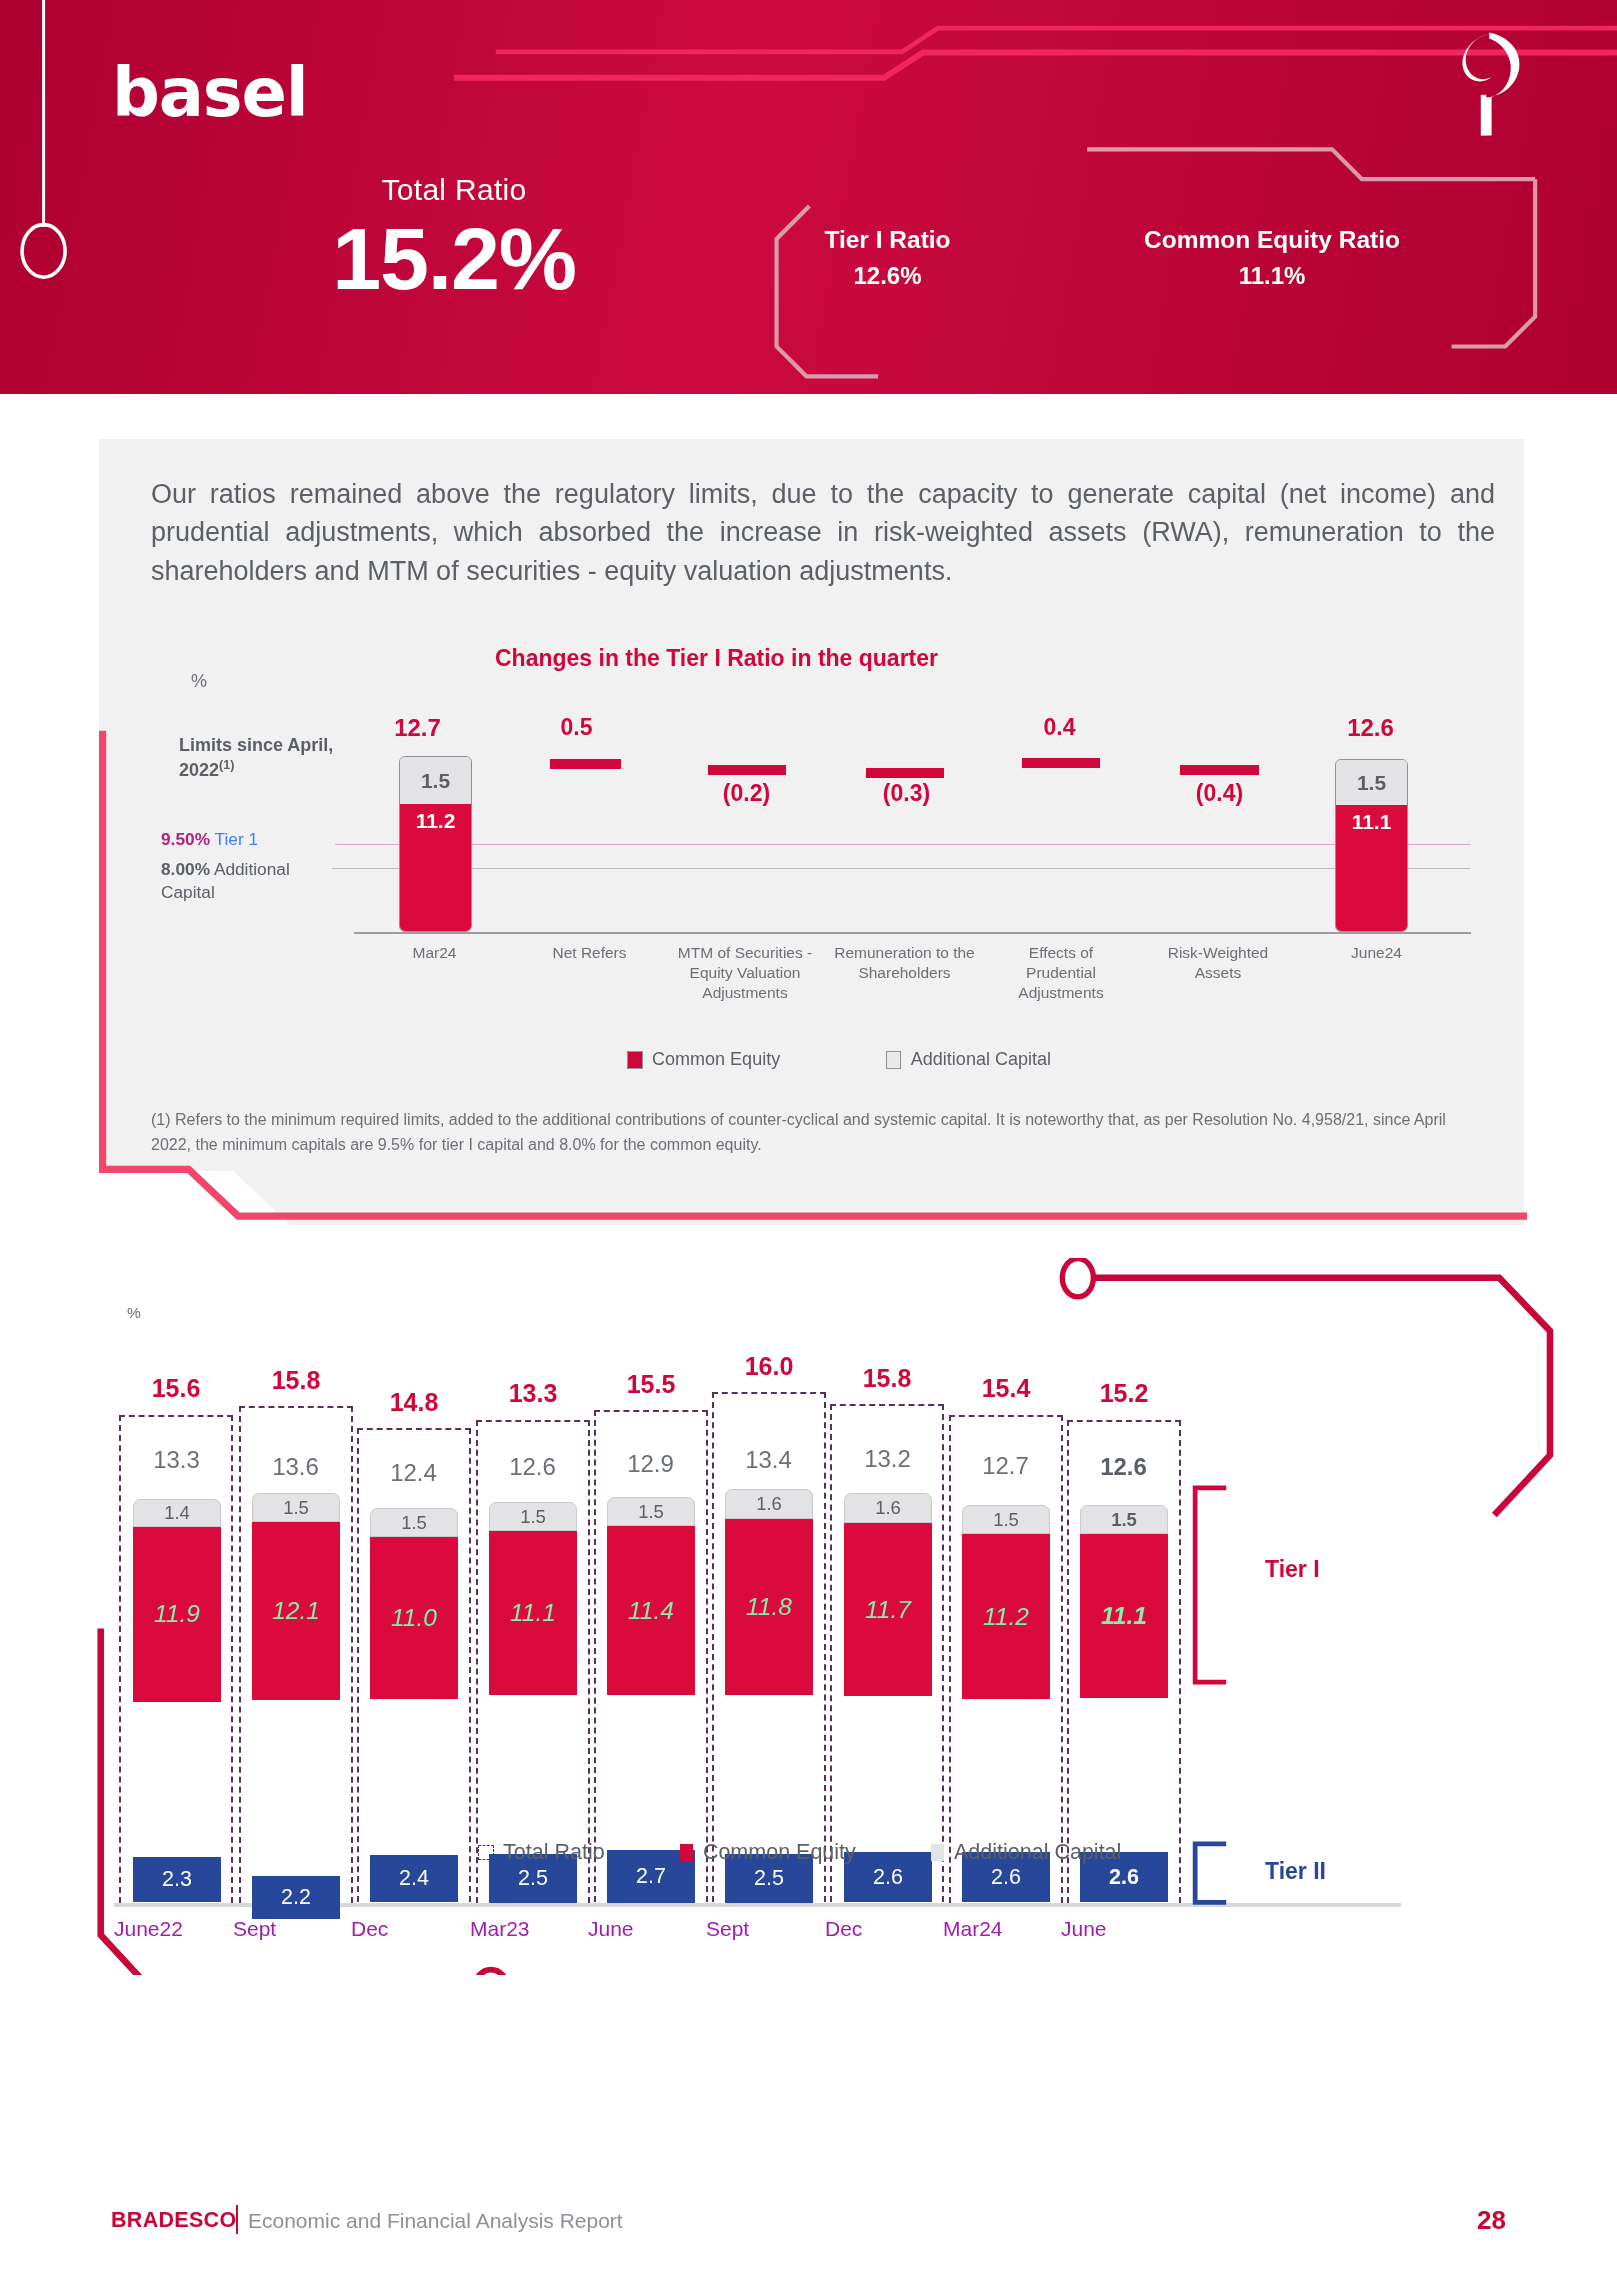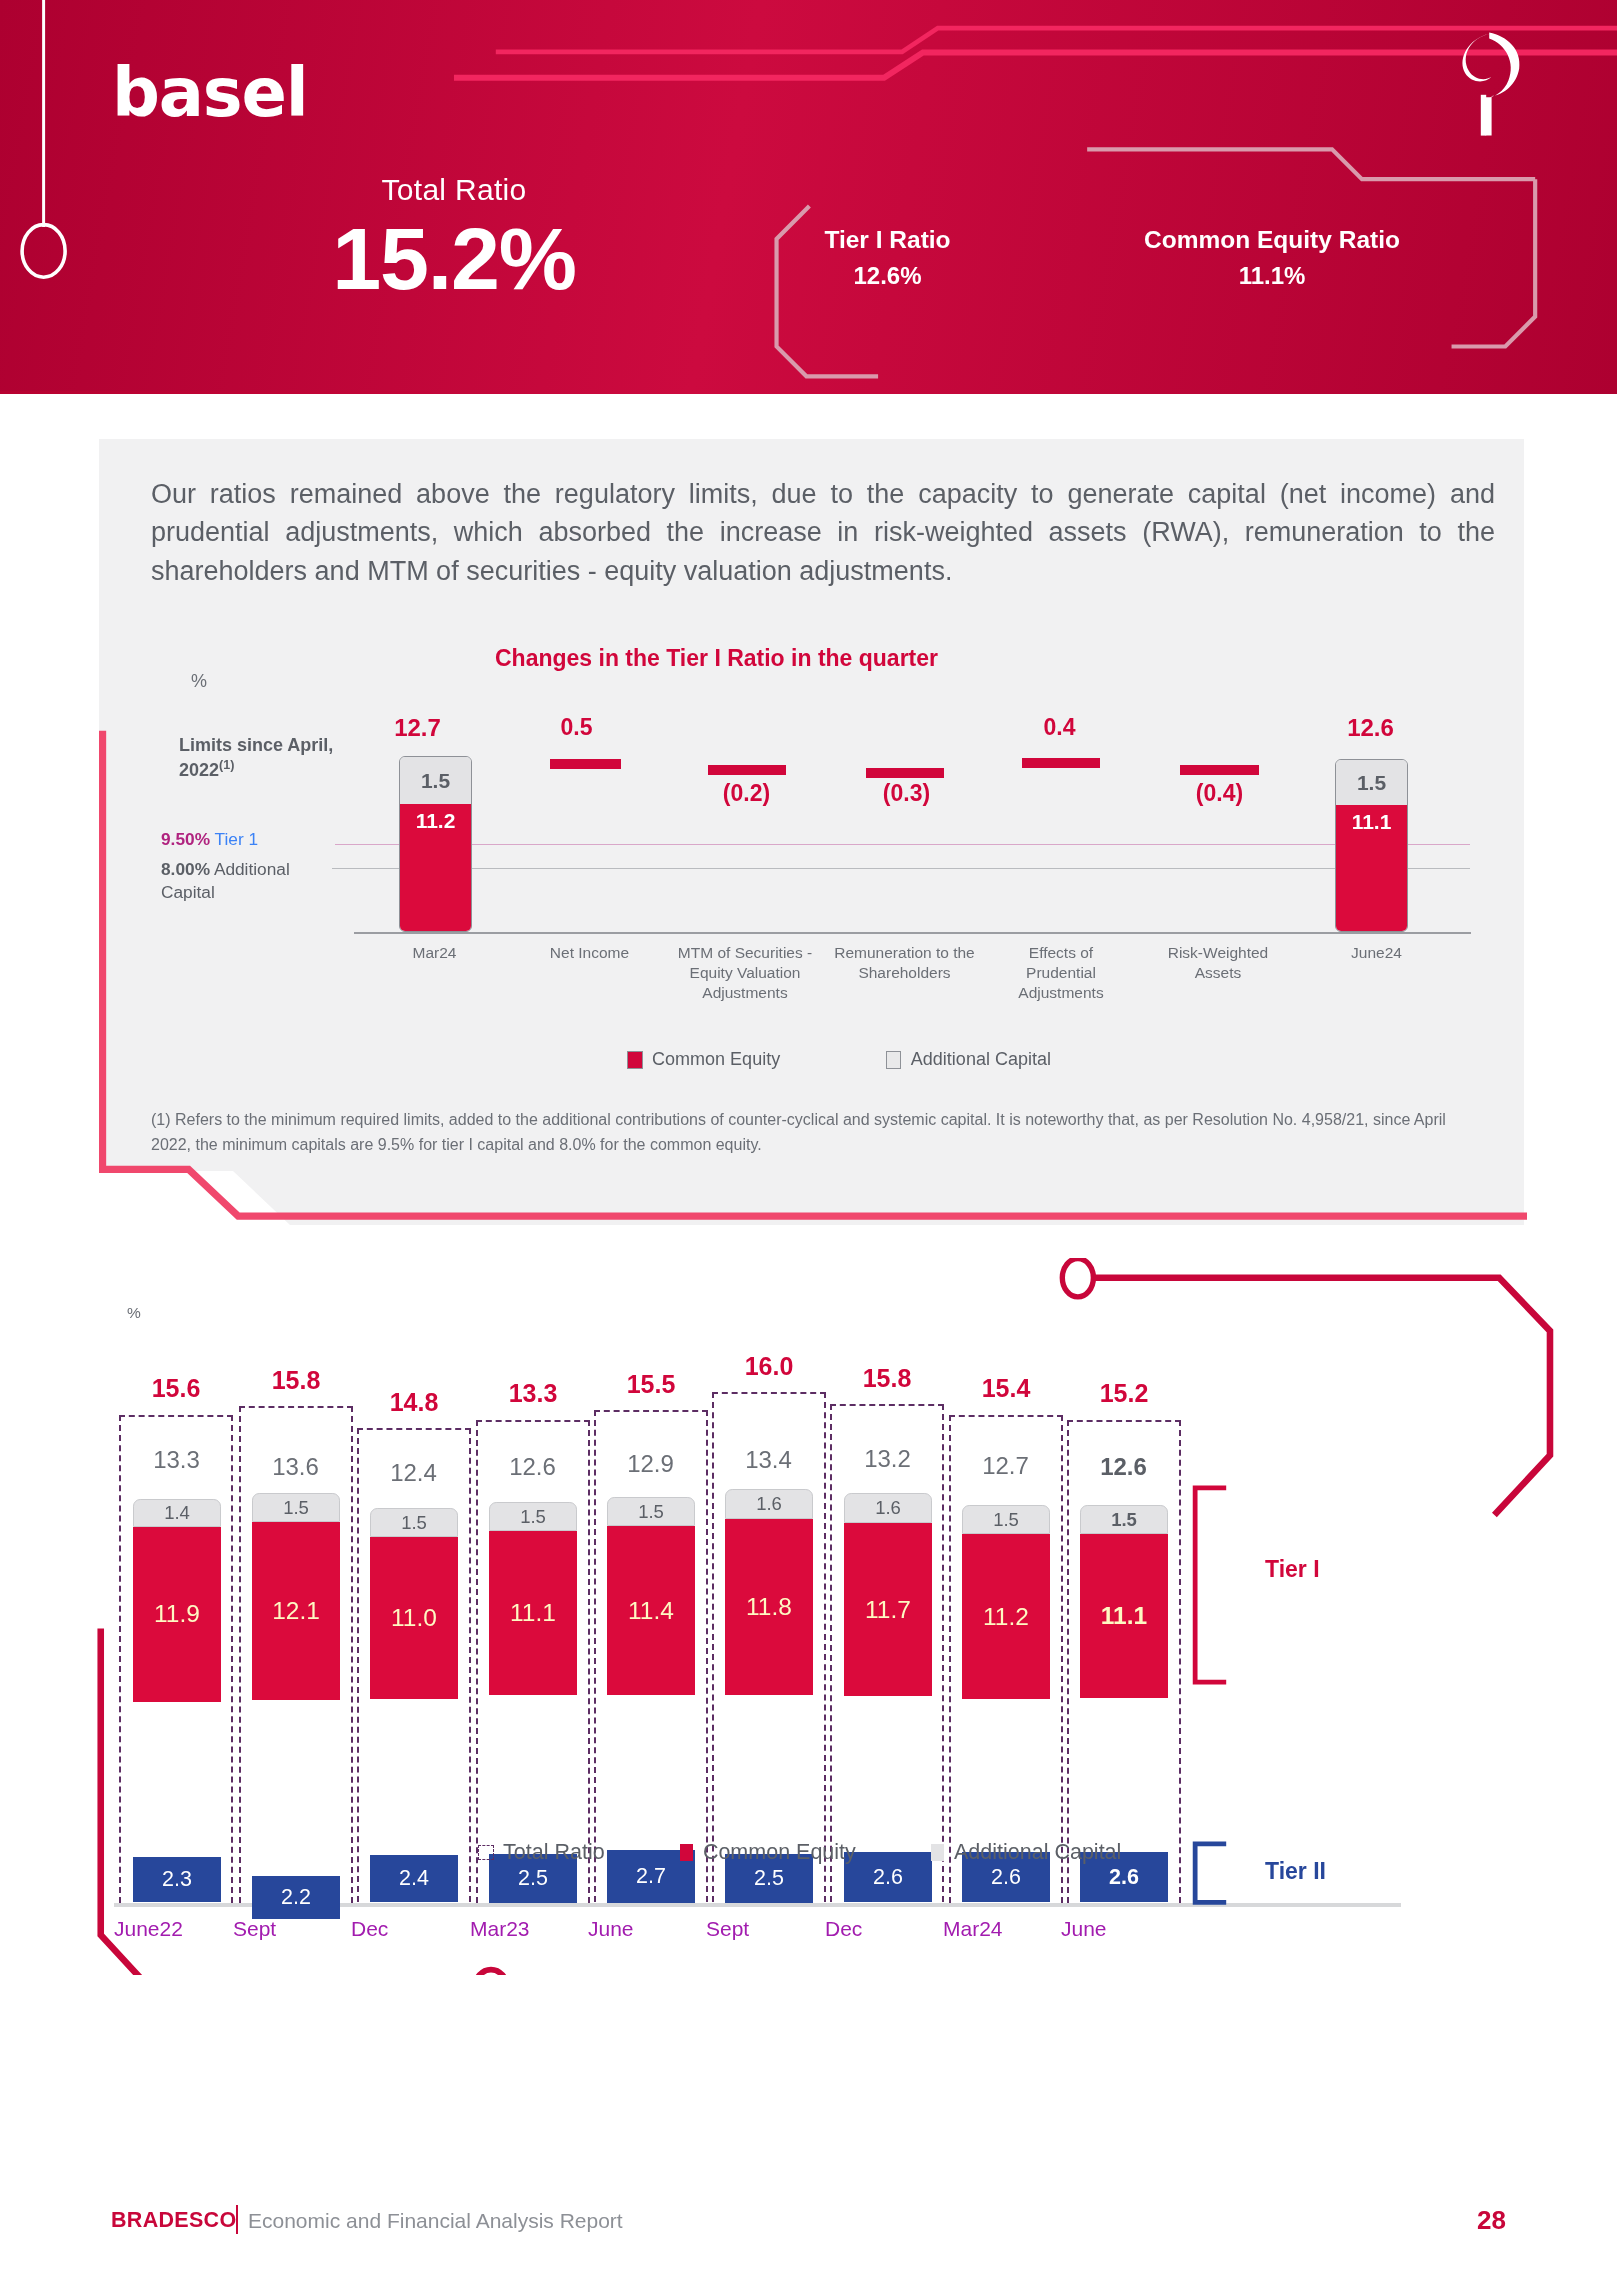--- a/index.html
+++ b/index.html
@@ -82,21 +82,21 @@
     color:#6b6f76;font-size:16px;line-height:1.55;
   }
 
   
   .bc{position:absolute;left:0;top:1255px;width:1617px;height:687px;}
   .bc-dash{position:absolute;border:2.4px dashed #5c2d63;box-sizing:border-box;border-bottom:none;}
   .bc-total{position:absolute;color:#d1063b;font-size:25px;font-weight:bold;text-align:center;}
   .bc-tier1{position:absolute;color:#6b6f76;font-size:24px;text-align:center;}
   .bc-stack{position:absolute;}
   .bc-grey{background:#e3e3e5;border:1.2px solid #c9cacd;border-radius:7.2px 7.2px 0 0;color:#5b5f66;font-size:18.5px;display:flex;align-items:center;justify-content:center;box-sizing:border-box;}
-  .bc-red{background:#db0a3c;color:#fef9c3;font-size:24.5px;display:flex;align-items:center;justify-content:center;}
+  .bc-red{background:#db0a3c;color:#86efac;font-size:24.5px;display:flex;align-items:center;justify-content:center;font-style:italic;}
   .bc-blue{position:absolute;background:#27479b;color:#fff;font-size:21.5px;display:flex;align-items:center;justify-content:center;}
   .bc-xlab{position:absolute;text-align:left;color:#a21caf;font-size:21px;}
   .bc-base{position:absolute;background:#d7d8da;height:3.6px;}
   .tier-lab{position:absolute;font-size:23px;font-weight:bold;}
 
   
   .footer{position:absolute;left:0;top:2205px;width:1617px;height:60px;}
   .ft-brand{position:absolute;left:111px;top:2208px;font-size:21.5px;font-weight:bold;color:#c8063a;letter-spacing:0.3px;}
   .ft-sep{position:absolute;left:236px;top:2205px;width:1.8px;height:29px;background:#c8063a;}
   .ft-text{position:absolute;left:248px;top:2209px;font-size:21px;color:#8d9096;}
@@ -194,21 +194,21 @@
 
 <div class="wf-tot" style="position:absolute;left:1311px;top:714px;width:119px;text-align:center;">12.6</div>
 <div class="stackbar" style="left:1335px;top:759px;width:73px;height:173px;">
   <div class="seg-grey" style="height:45px;">1.5</div>
   <div class="seg-red" style="height:126px;">11.1</div>
 </div>
 
 <div class="axis-line" style="left:354px;top:932px;width:1117px;"></div>
 
 <div class="xtick" style="left:366px;top:943px;width:137px;">Mar24</div>
-<div class="xtick" style="left:521px;top:943px;width:137px;">Net Income</div>
+<div class="xtick" style="left:521px;top:943px;width:137px;">Net Refers</div>
 <div class="xtick" style="left:674px;top:943px;width:142px;">MTM of Securities - Equity Valuation Adjustments</div>
 <div class="xtick" style="left:833px;top:943px;width:143px;">Remuneration to the Shareholders</div>
 <div class="xtick" style="left:993px;top:943px;width:136px;">Effects of Prudential Adjustments</div>
 <div class="xtick" style="left:1150px;top:943px;width:136px;">Risk-Weighted Assets</div>
 <div class="xtick" style="left:1308px;top:943px;width:137px;">June24</div>
 
 <div class="legend" style="left:627px;top:1049px;">
   <span class="lg-item">
     <span class="sw sw-red"></span>
     <span>Common Equity</span>

